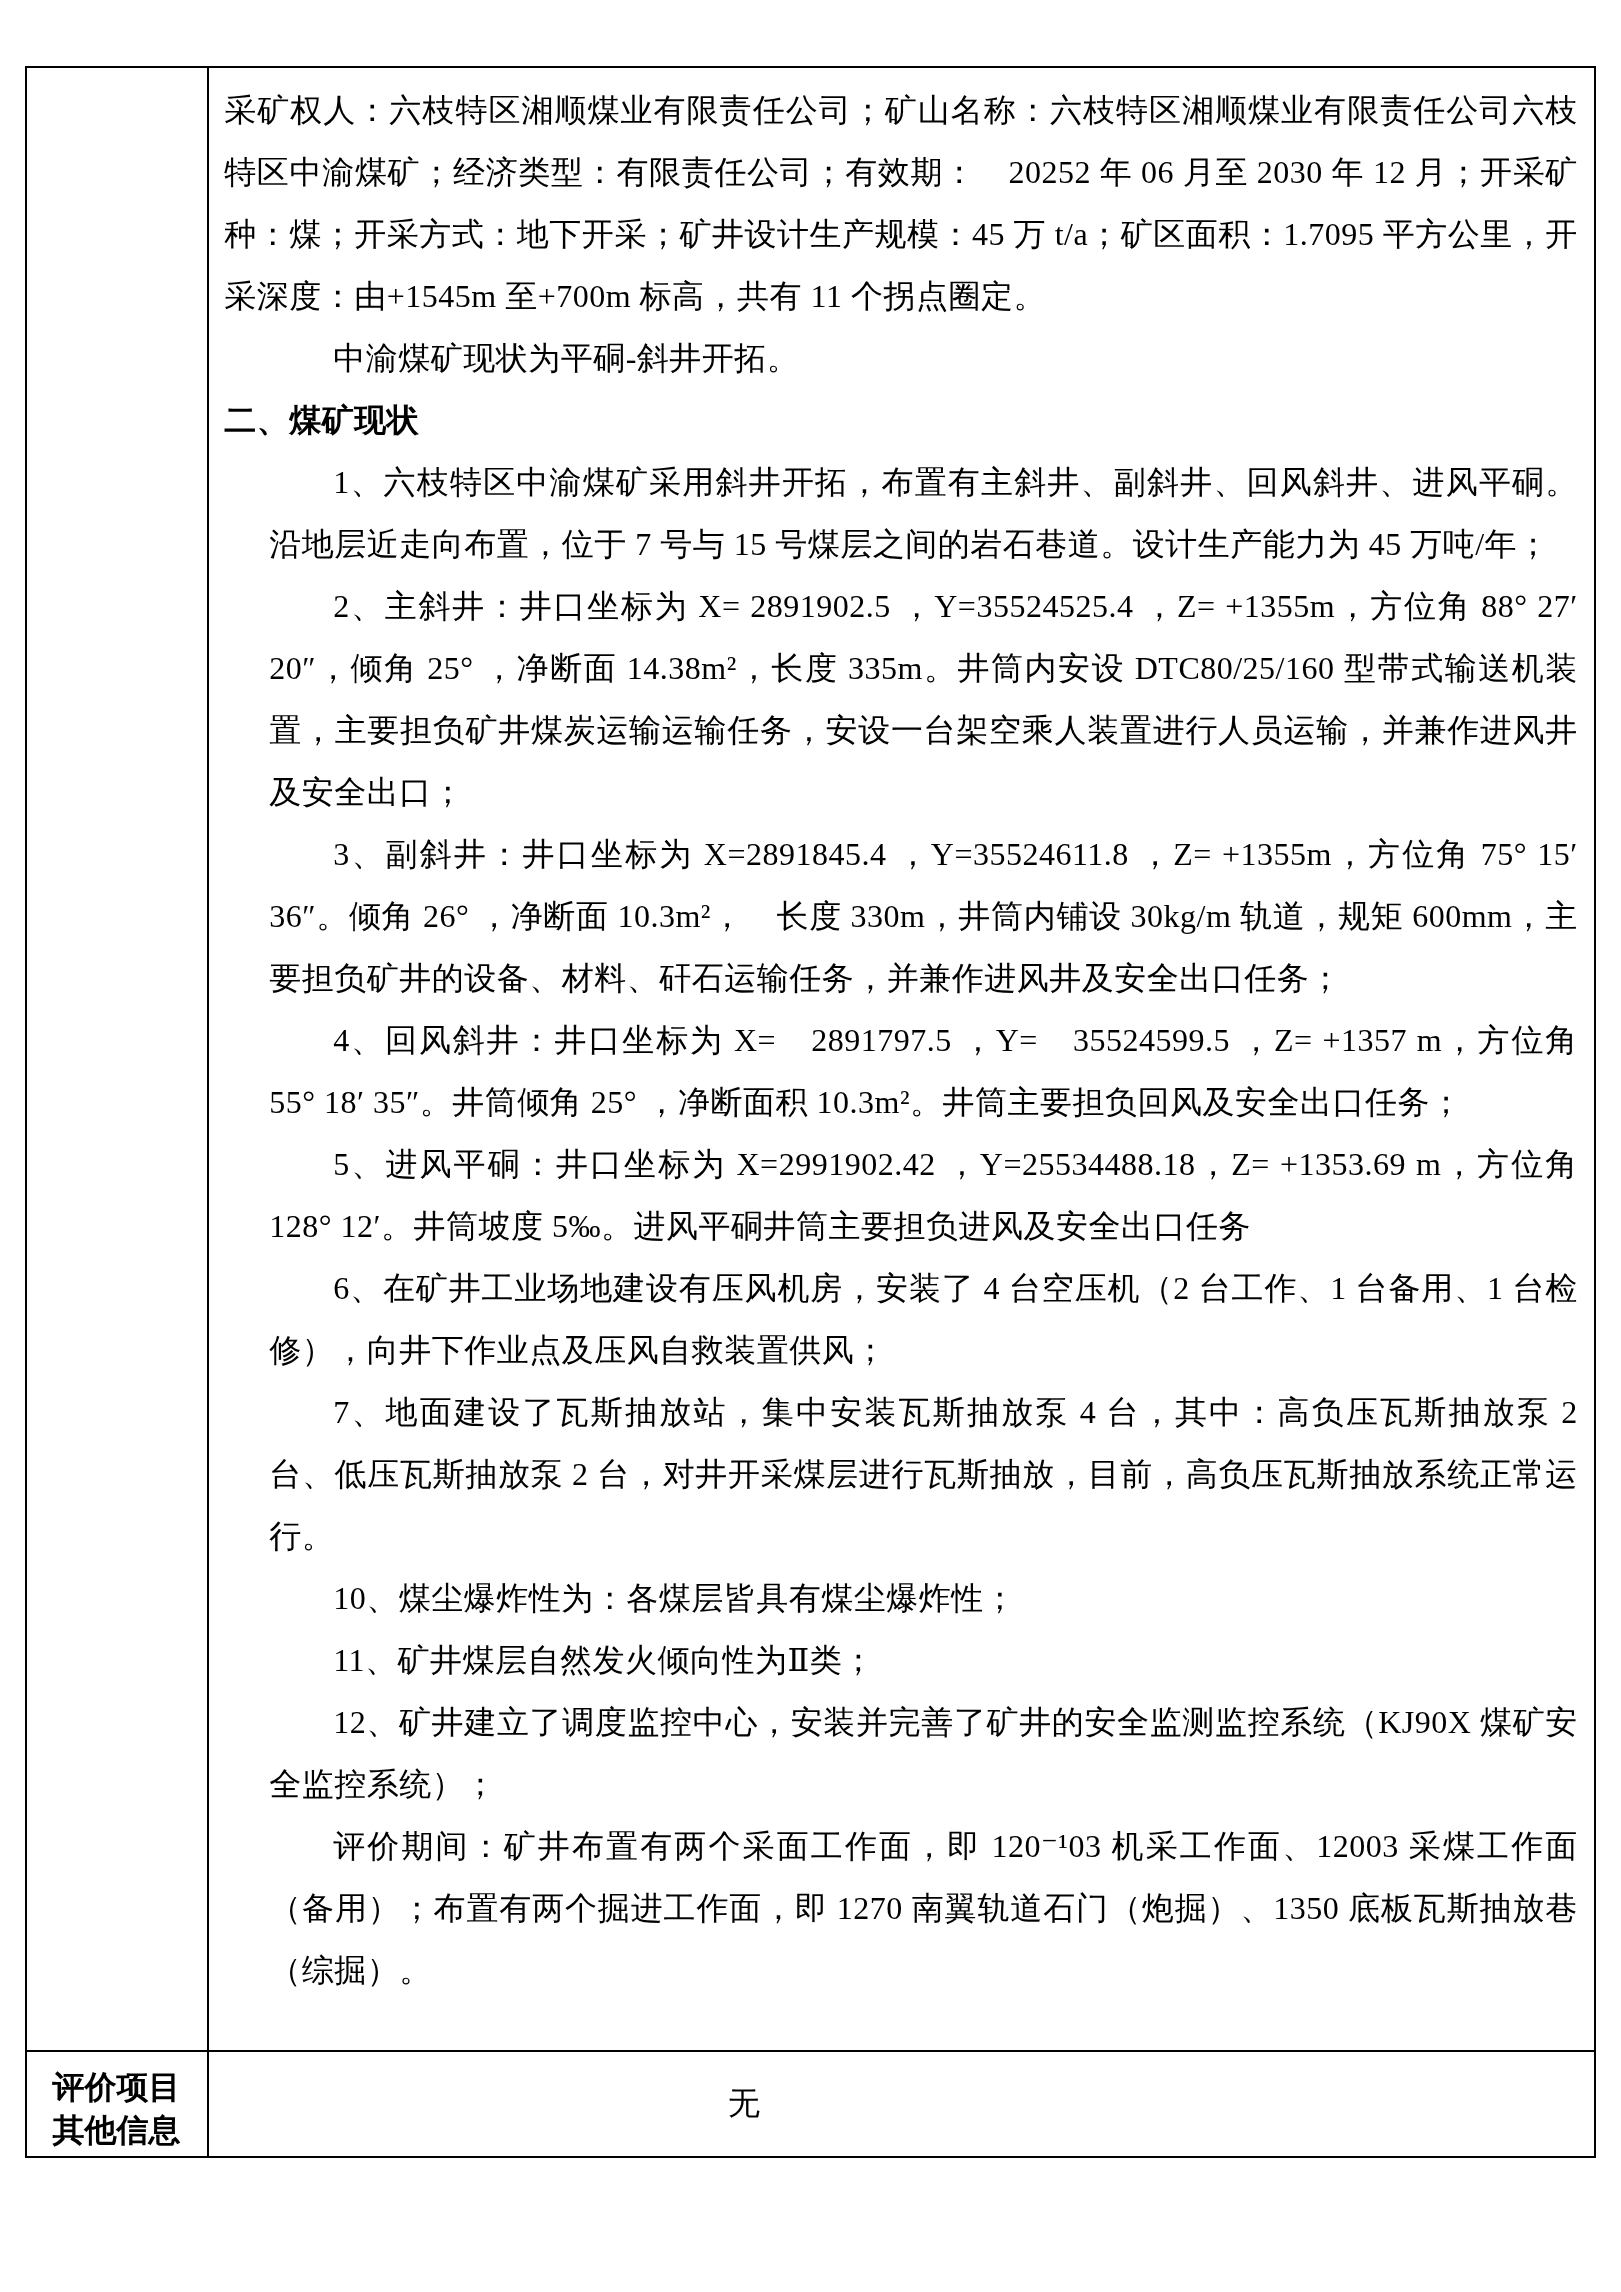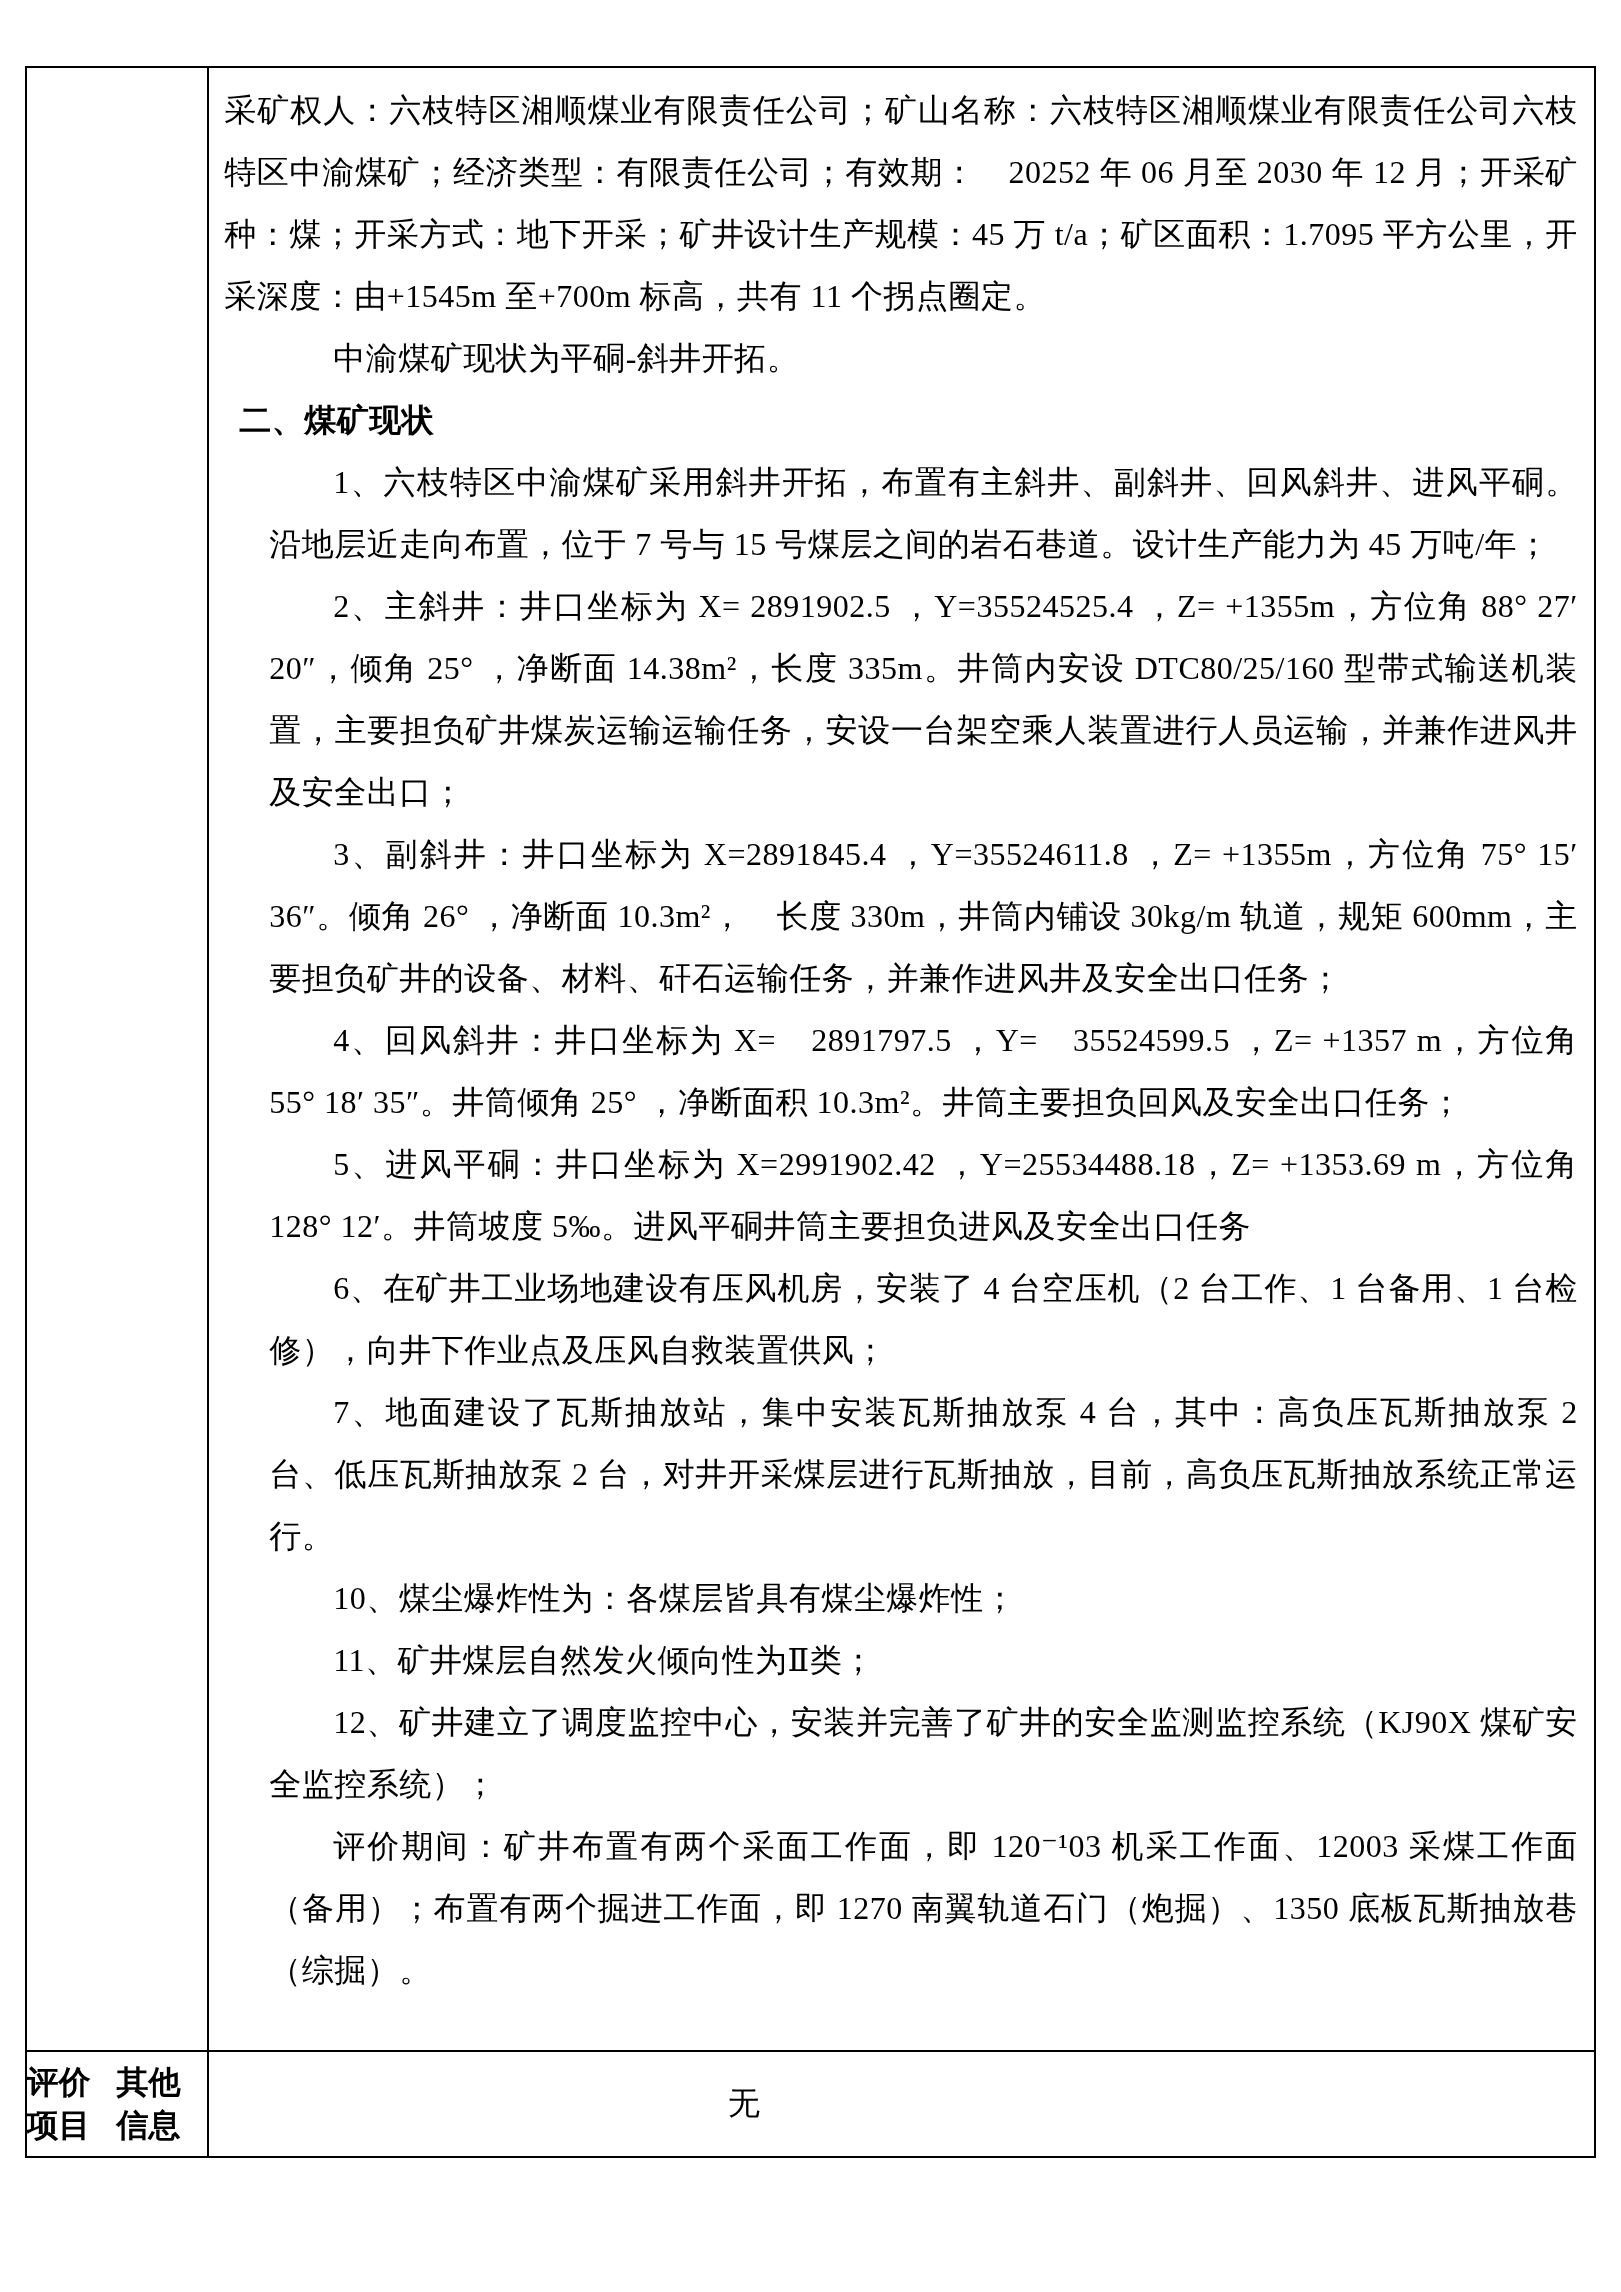--- a/index.html
+++ b/index.html
@@ -36,27 +36,27 @@
     padding: 10.8px 15.7px 0 15.7px;
   }
   .para {
     margin: 0;
     font-size: 32px;
     line-height: 62px;
     text-align: justify;
     letter-spacing: 0.5px;
   }
   .para.indent { text-indent: 2em; margin-left: 45px; }
-  .para.bold { font-weight: bold; margin-left: 15px; }
+  .para.bold { font-weight: bold; }
   .footer-label {
     border-top: 2px solid #000000;
     border-right: 2px solid #000000;
     display: flex;
-    flex-direction: row;
-    justify-content: flex-start;
+    flex-direction: column;
+    justify-content: flex-end;
     align-items: center;
     padding: 3.9px 0;
     font-weight: bold;
     font-size: 32px;
     line-height: 43px;
   }
   .footer-value {
     border-top: 2px solid #000000;
     display: flex;
     align-items: center;

